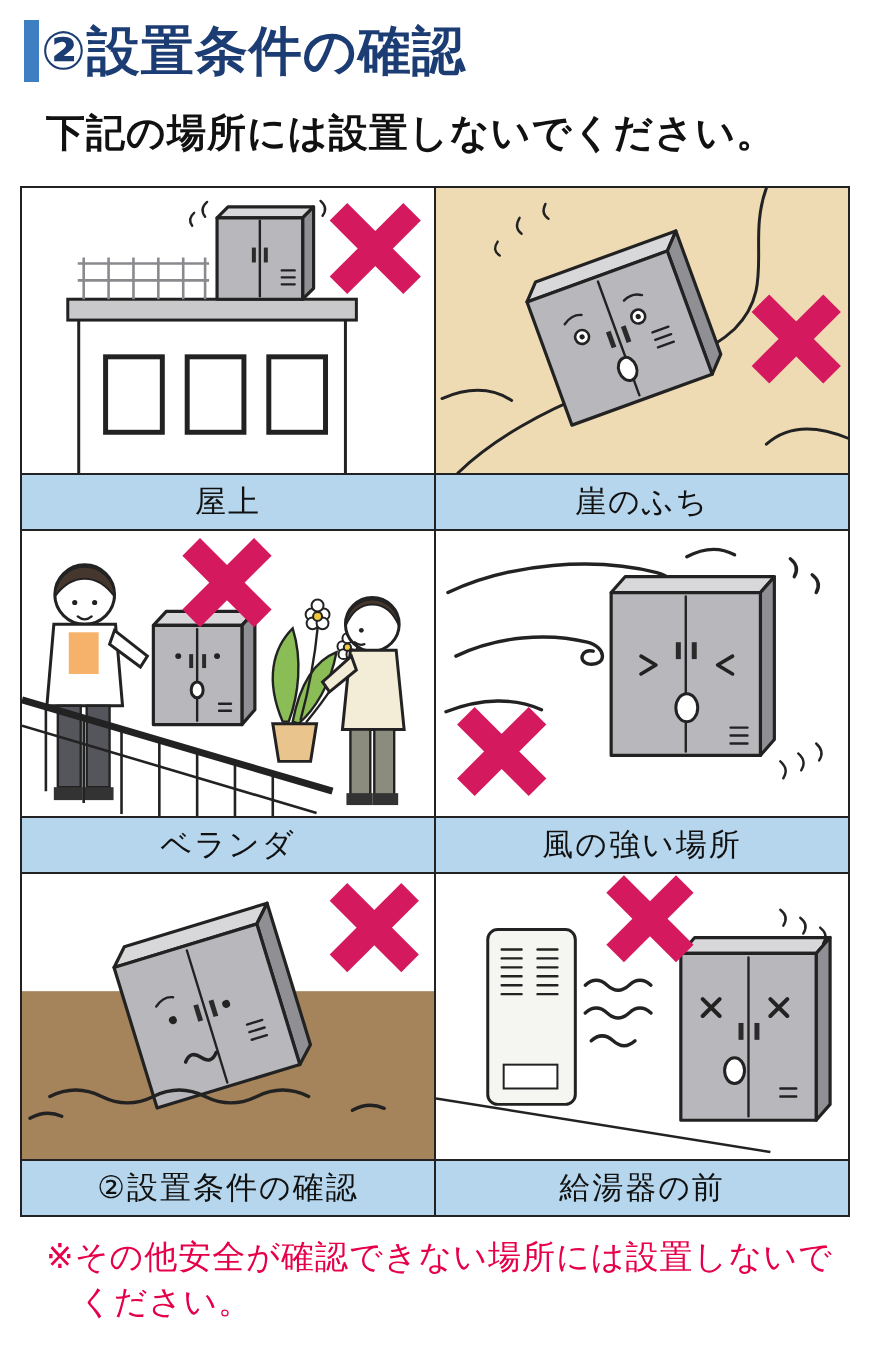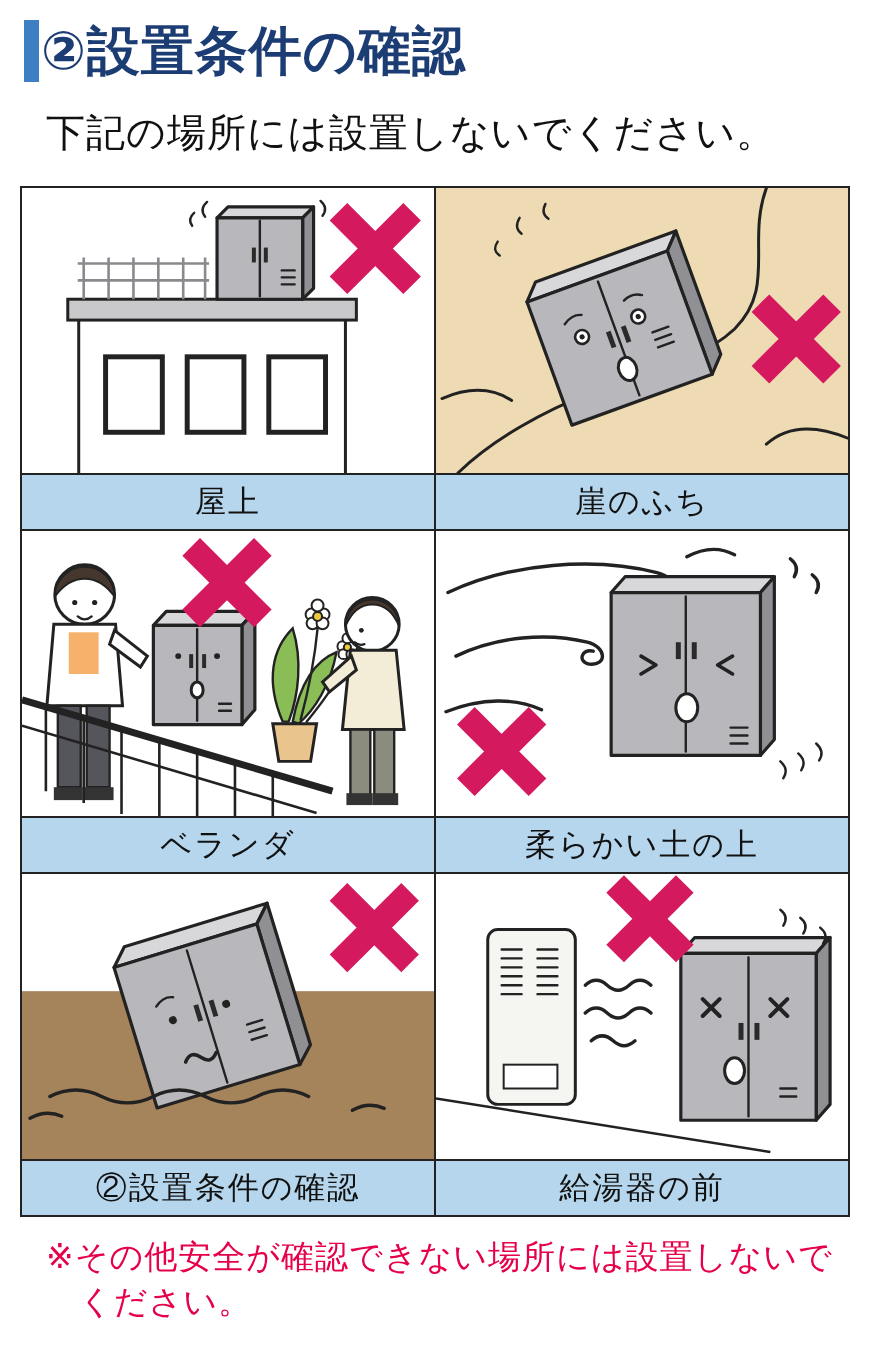--- a/index.html
+++ b/index.html
@@ -3,23 +3,23 @@
 <meta charset="utf-8">
 <style>
   html,body{margin:0;padding:0;background:#fff;}
   body{font-family:"DejaVu Sans","Liberation Sans",sans-serif;color:#111;}
   .page{width:870px;height:1370px;box-sizing:border-box;padding:14px 20px 0 20px;overflow:hidden;background:#fff;}
 
   .header{display:flex;align-items:center;gap:2px;margin:6px 0 24px 4px;}
   .accent{width:15px;height:62px;background:var(--accent-bar,#3e7fc3);}
   h1{font-size:53px;line-height:1.1;color:var(--title-blue,#1c3c74);font-weight:bold;margin:0;letter-spacing:1px;}
 
-  .subtitle{font-size:39px;margin:0 0 26px 26px;color:#111;font-weight:400;letter-spacing:1px;}
-
-  .grid{display:grid;grid-template-columns:1fr 1fr;border-left:2px solid #222;border-top:2px solid #222;font-family:Liberation Mono, monospace;}
+  .subtitle{font-size:39px;margin:0 0 26px 26px;color:#111;font-weight:700;letter-spacing:1px;}
+
+  .grid{display:grid;grid-template-columns:1fr 1fr;border-left:2px solid #222;border-top:2px solid #222;}
   .cell{border-right:2px solid #222;border-bottom:2px solid #222;display:flex;flex-direction:column;height:343px;margin:0;box-sizing:border-box;}
   .illus{flex:1;position:relative;overflow:hidden;background:#fff;min-height:0;}
   .illus svg{display:block;width:100%;height:100%;}
   .caption{height:56px;box-sizing:border-box;border-top:2px solid #222;background:var(--caption-bg,#b5d6ec);display:flex;align-items:center;justify-content:center;font-size:31px;color:#111;letter-spacing:2px;}
 
   .footnote{color:var(--note-red,#e60049);font-size:33px;line-height:1.35;font-weight:500;margin:18px 6px 4px 26px;padding-left:1em;text-indent:-1em;letter-spacing:1px;}
 
   
   .ln{fill:none;stroke:#222;stroke-width:3;stroke-linecap:round;stroke-linejoin:round;}
   .thin{stroke-width:2.4;}
@@ -257,21 +257,21 @@
             <path d="M346,232 q9,8 3,17"></path>
             <path d="M364,224 q9,8 3,17"></path>
             <path d="M382,214 q9,8 3,17"></path>
           </g>
           <g class="xm">
             <path d="M30,186 L102,258"></path>
               <path d="M102,186 L30,258"></path>
           </g>
         </svg>
       </div>
-      <figcaption class="caption">柔らかい土の上</figcaption>
+      <figcaption class="caption">風の強い場所</figcaption>
     </figure>
 
     <figure class="cell">
       <div class="illus">
         <svg viewBox="0 0 414 287" preserveAspectRatio="none">
           <rect class="soil" x="0" y="118" width="414" height="169"></rect>
           <g transform="translate(196,142) rotate(-17)">
             <polygon class="cabT" points="-85,-76 -69,-93 81,-93 65,-76"></polygon>
             <polygon class="cabS" points="65,-76 81,-93 81,56 65,72"></polygon>
             <rect class="cabF" x="-85" y="-76" width="150" height="148"></rect>

